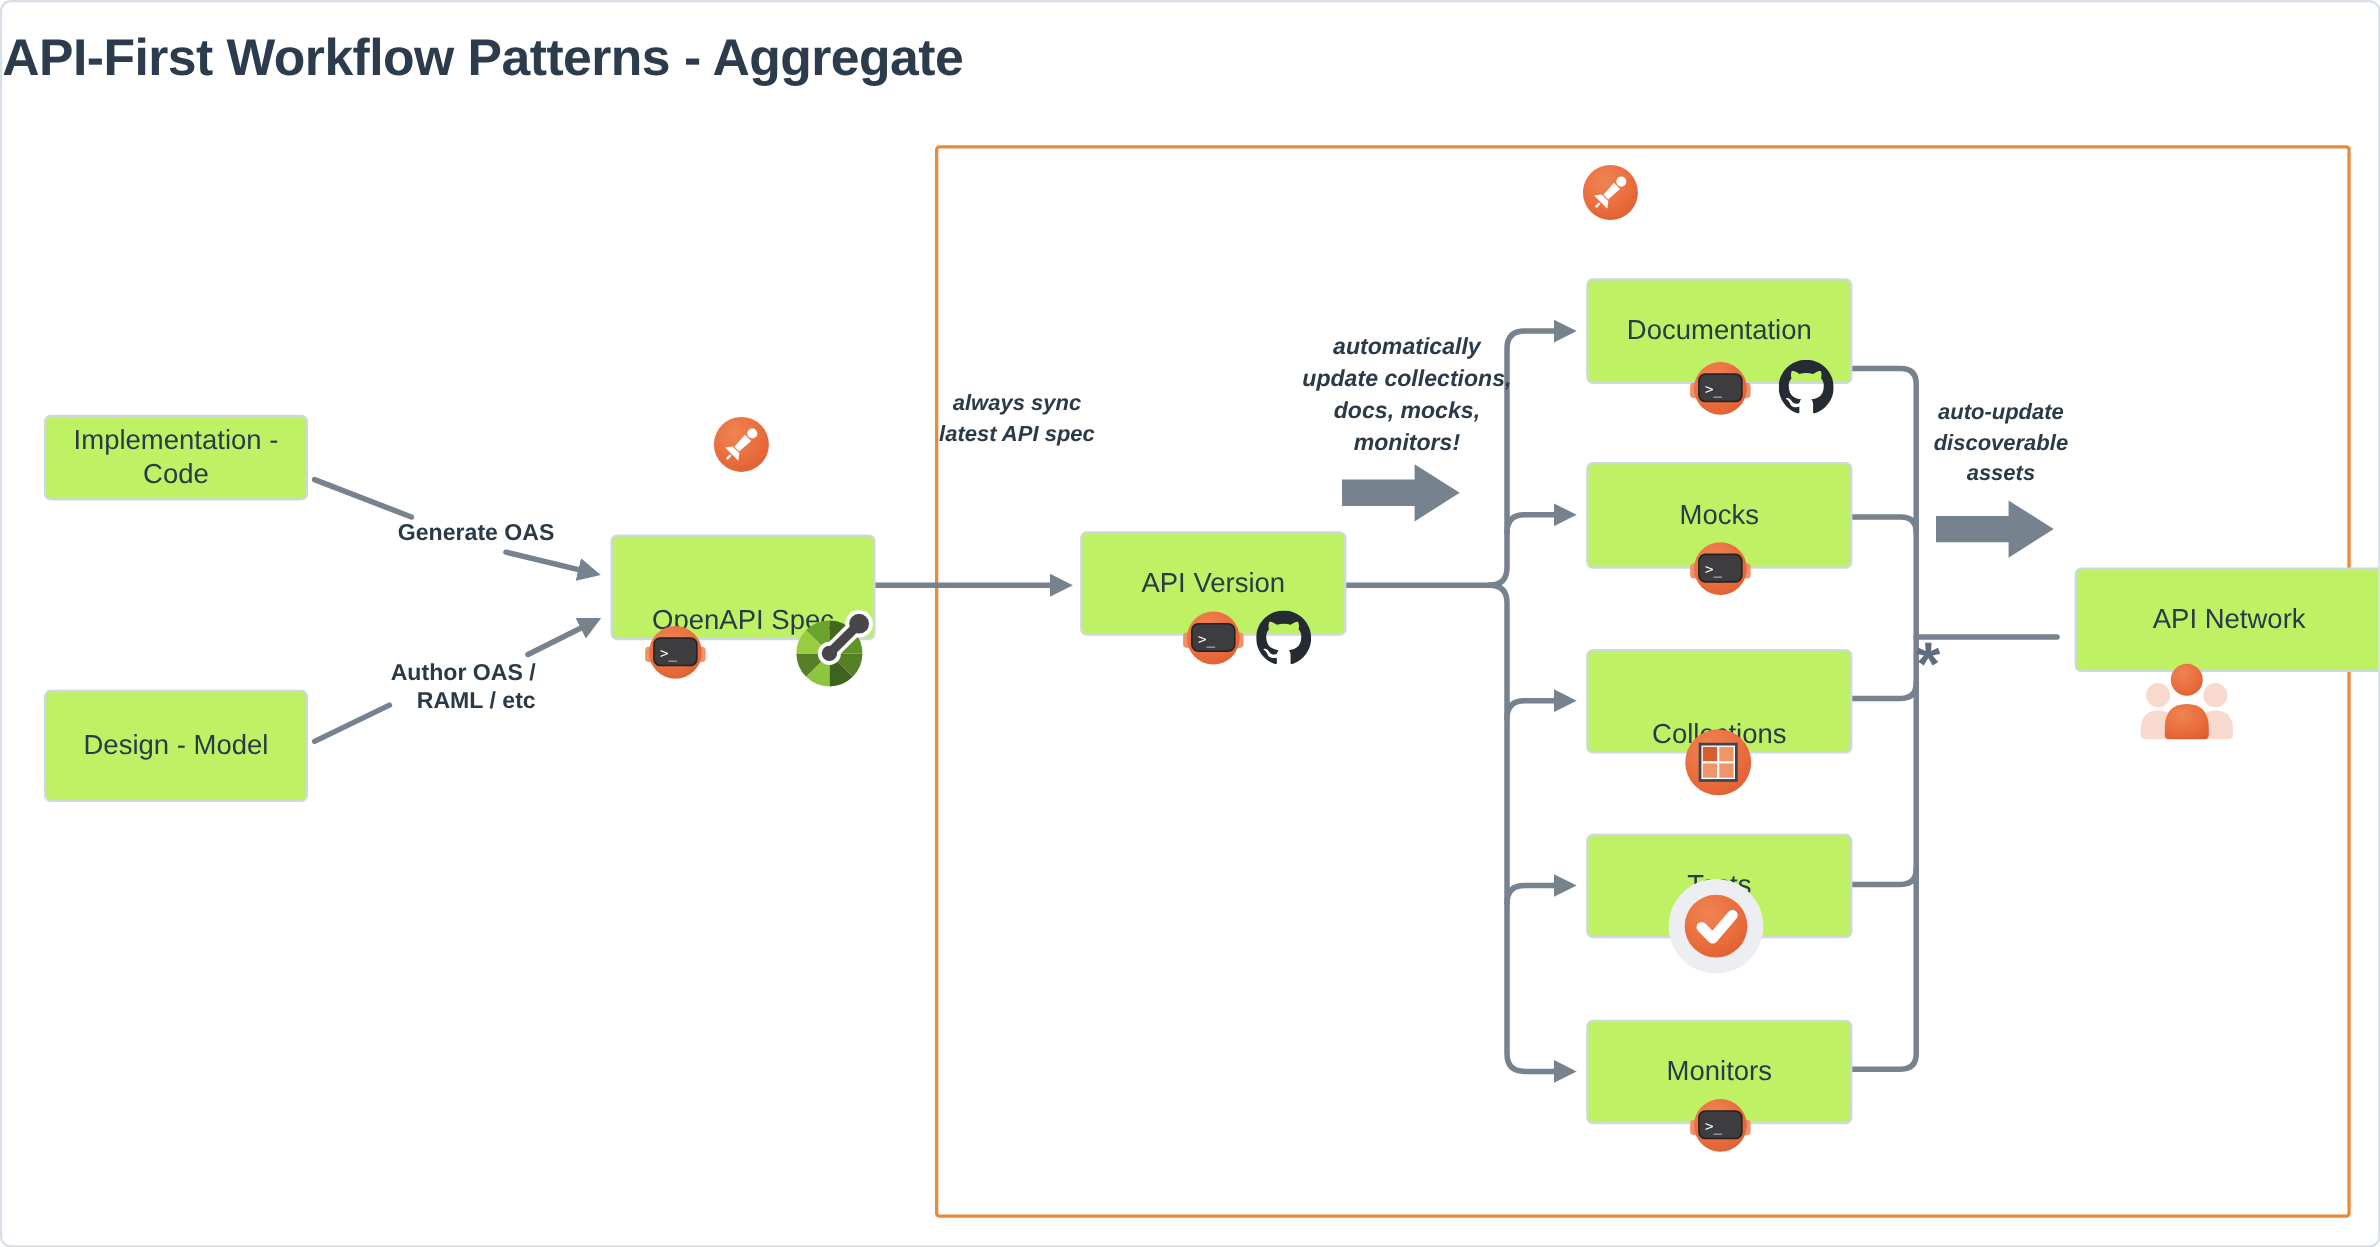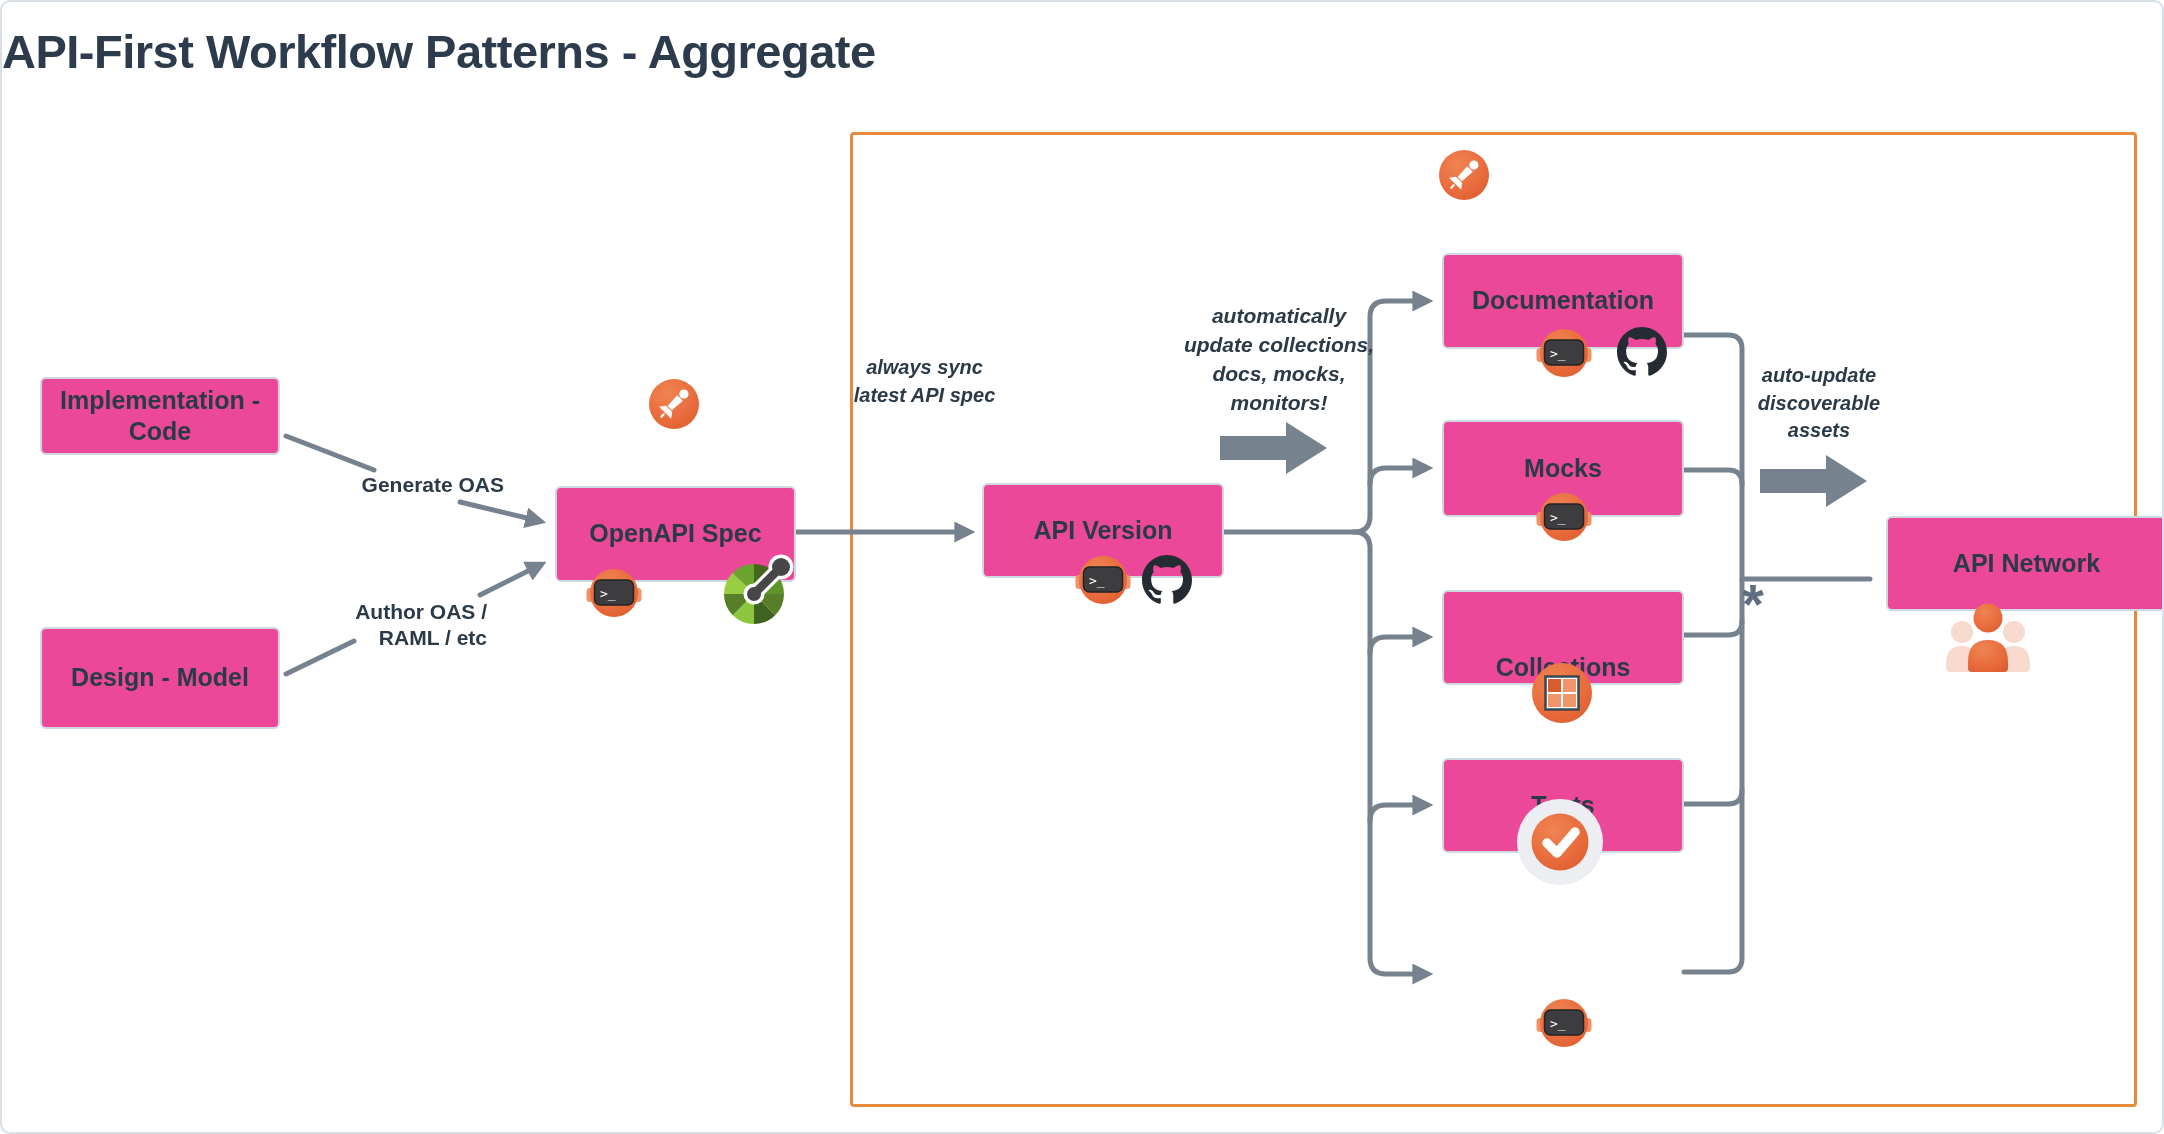--- a/index.html
+++ b/index.html
@@ -11,23 +11,23 @@
   .title{
     position:absolute;left:0;top:22px;width:100%;text-align:left;
     font-size:47px;font-weight:700;color:#2C3C4C;letter-spacing:-0.5px;
   }
   .container-frame{
     position:absolute;left:848px;top:130px;width:1287px;height:975px;
     border:3px solid #E8893C;border-radius:4px;box-sizing:border-box;
   }
   .layer{position:absolute;left:0;top:0;}
   .node{
-    position:absolute;background:#ec4899;border:2px solid #CDD8E0;border-radius:6px;
+    position:absolute;background:#bef264;border:2px solid #CDD8E0;border-radius:6px;
     display:flex;align-items:center;justify-content:center;text-align:center;
-    font-size:25px;font-weight:700;color:#2B3A48;line-height:1.25;
+    font-size:25px;font-weight:400;color:#2B3A48;line-height:1.25;
     box-sizing:border-box;padding:0 12px;z-index:2;
   }
   .edge-label{
     position:absolute;text-align:right;font-size:21px;font-weight:700;
     color:#2B3A48;line-height:1.25;z-index:3;
   }
   .annotation{
     position:absolute;text-align:center;font-size:21px;font-weight:700;
     font-style:italic;color:#2B3A48;line-height:1.38;z-index:3;
   }
@@ -89,37 +89,40 @@
     <polygon points="1218,434 1284,434 1284,420 1325,446 1284,472 1284,458 1218,458" fill="#76828E"></polygon>
     <polygon points="1758,467 1824,467 1824,453 1865,479 1824,505 1824,491 1758,491" fill="#76828E"></polygon>
   </svg>
 
   <div class="node" style="left:38px;top:375px;width:240px;height:78px;">
       <span>Implementation - Code</span>
     </div>
   <div class="node" style="left:38px;top:625px;width:240px;height:102px;">
       <span>Design - Model</span>
     </div>
-  <div class="node" style="left:553px;top:484px;width:241px;height:96px;">
+  <div class="node" style="left:553px;top:484px;width:241px;height:96px;align-items:flex-end;">
       <span>OpenAPI Spec</span>
     </div>
   <div class="node" style="left:980px;top:481px;width:242px;height:95px;">
       <span>API Version</span>
     </div>
   <div class="node" style="left:1440px;top:251px;width:242px;height:96px;">
       <span>Documentation</span>
     </div>
   <div class="node" style="left:1440px;top:418px;width:242px;height:97px;">
       <span>Mocks</span>
     </div>
   <div class="node" style="left:1440px;top:588px;width:242px;height:95px;align-items:flex-end;">
       <span>Collections</span>
     </div>
   <div class="node" style="left:1440px;top:756px;width:242px;height:95px;">
       <span>Tests</span>
+    </div>
+  <div class="node" style="left:1440px;top:925px;width:242px;height:95px;">
+      <span>Monitors</span>
     </div>
   <div class="node" style="left:1872px;top:514px;width:281px;height:95px;margin-left:12px;">
       <span>API Network</span>
     </div>
 
   <div class="edge-label" style="left:332px;top:470px;width:170px;">Generate OAS</div>
   <div class="edge-label" style="left:335px;top:597px;width:150px;">Author OAS / RAML / etc</div>
 
   <div class="annotation" style="left:850px;top:352px;width:145px;font-size:20px;">always sync latest API spec</div>
   <div class="annotation" style="left:1748px;top:360px;width:138px;font-size:20px;">auto-update discoverable assets</div>

